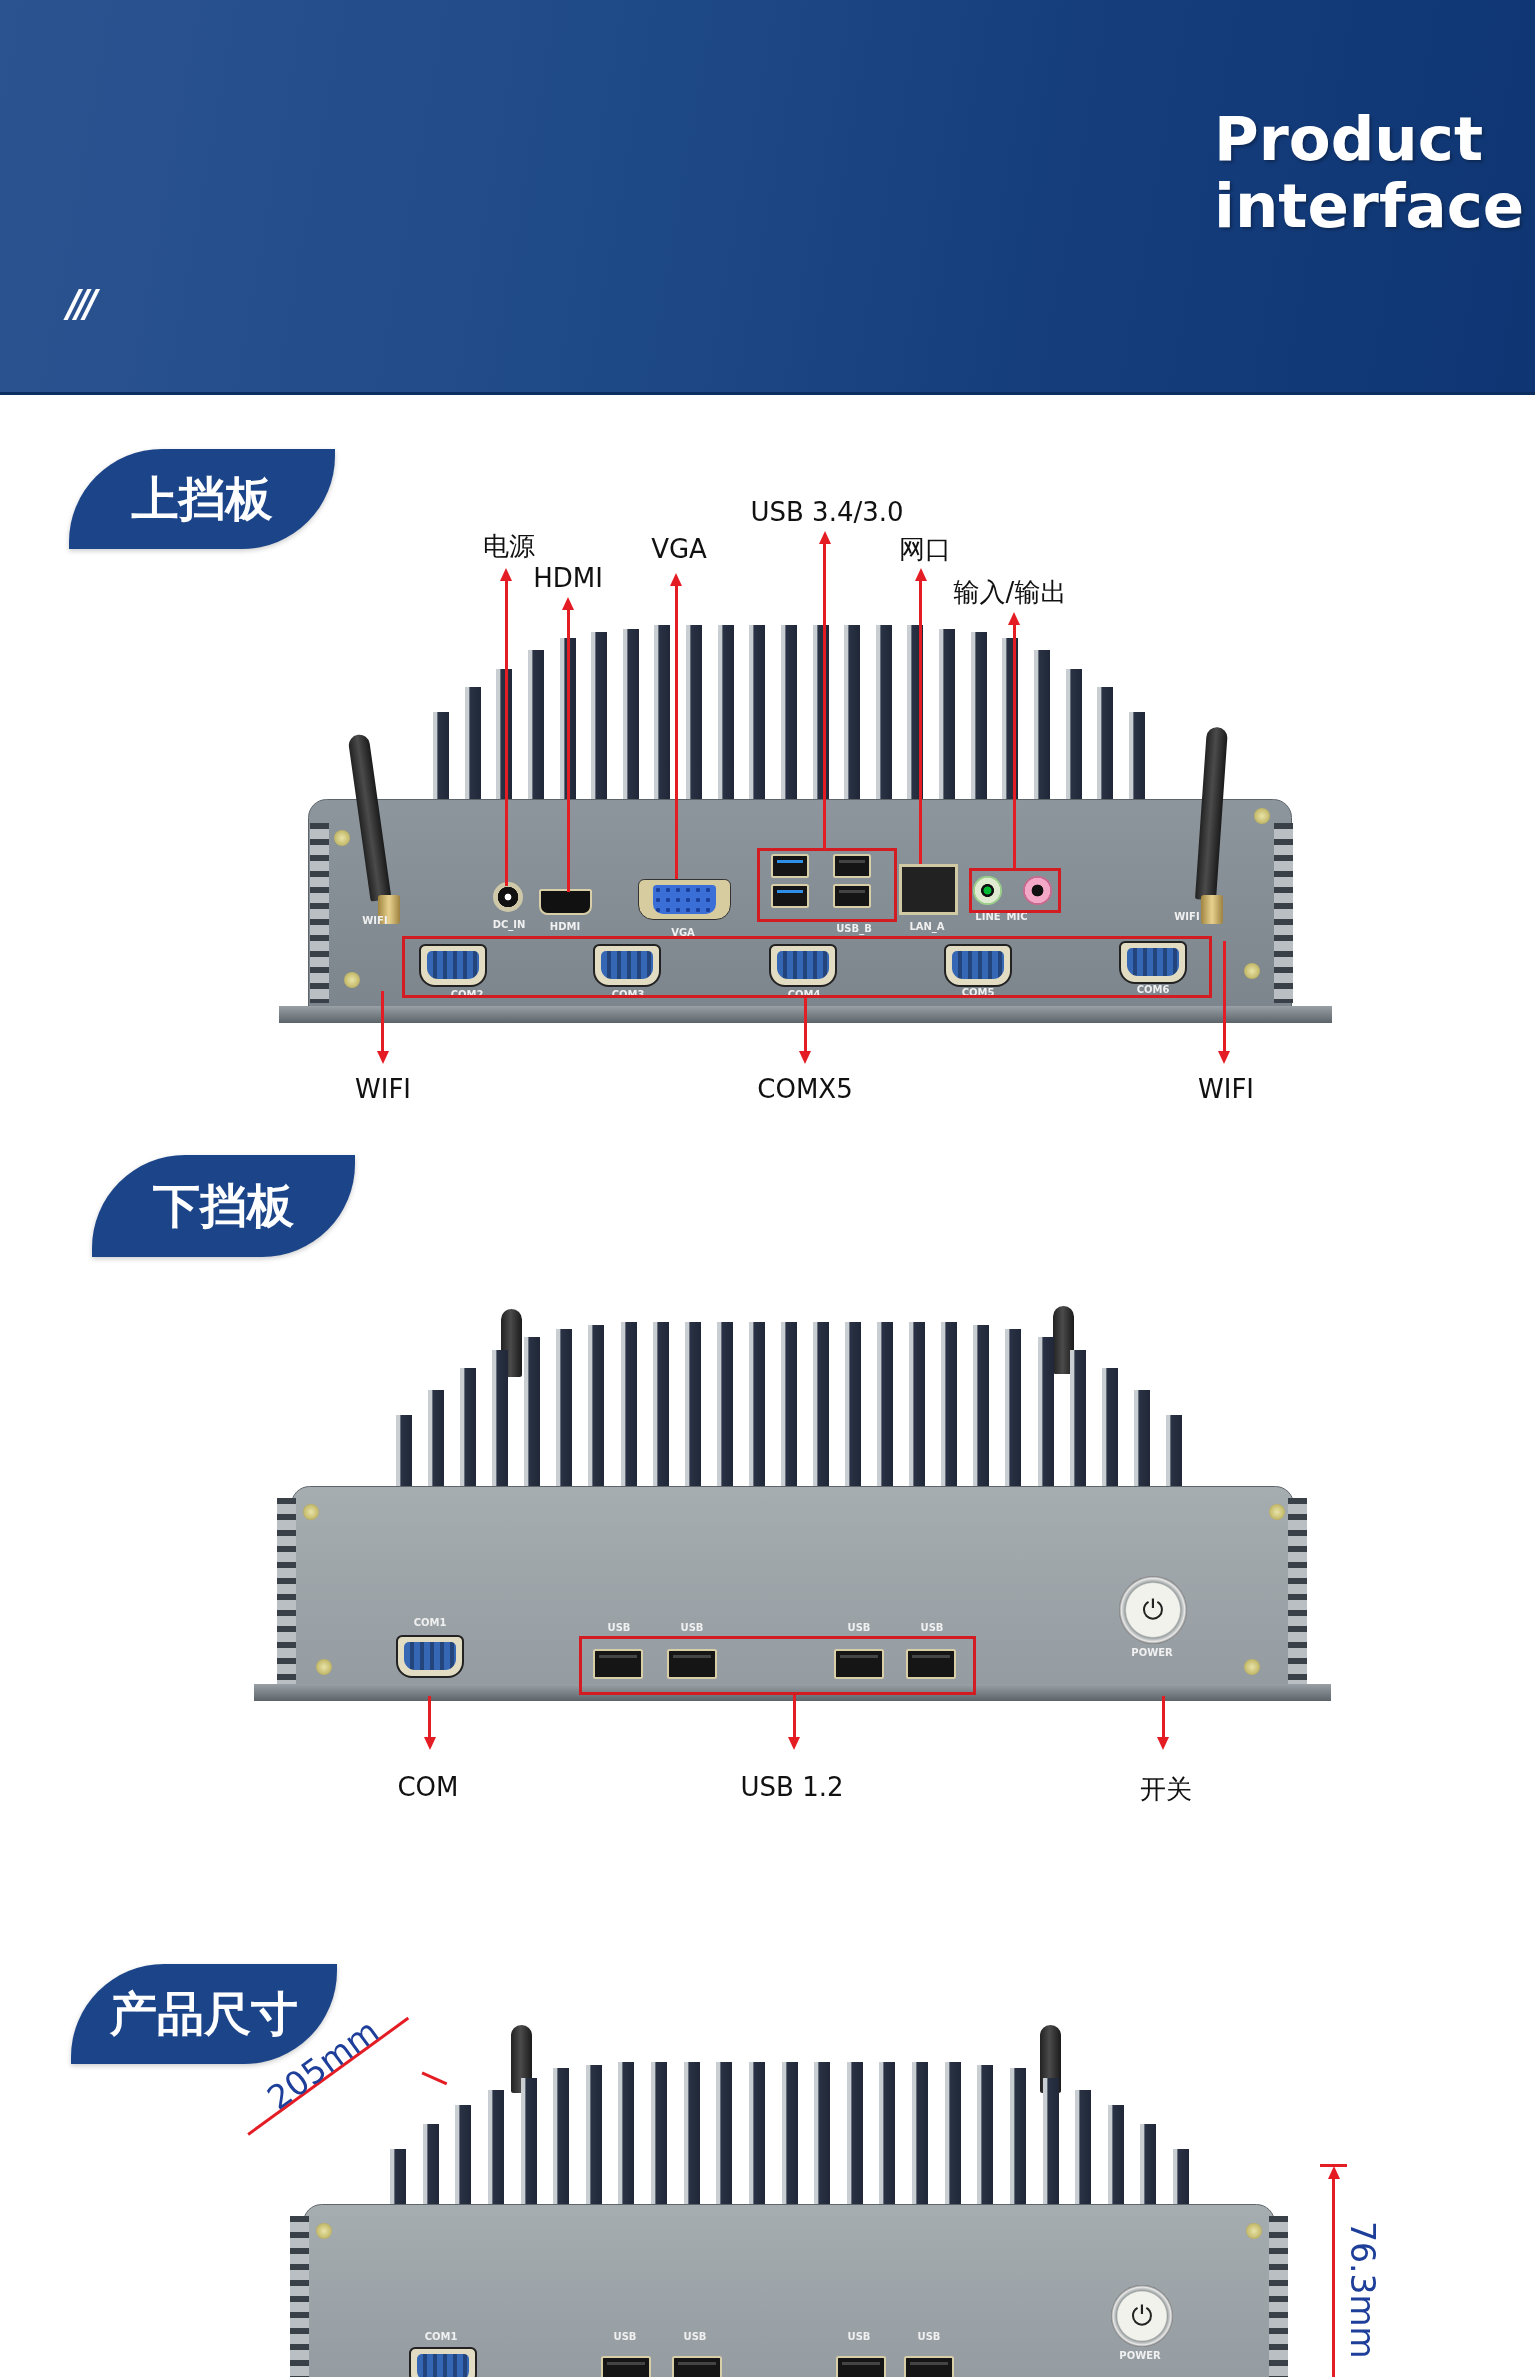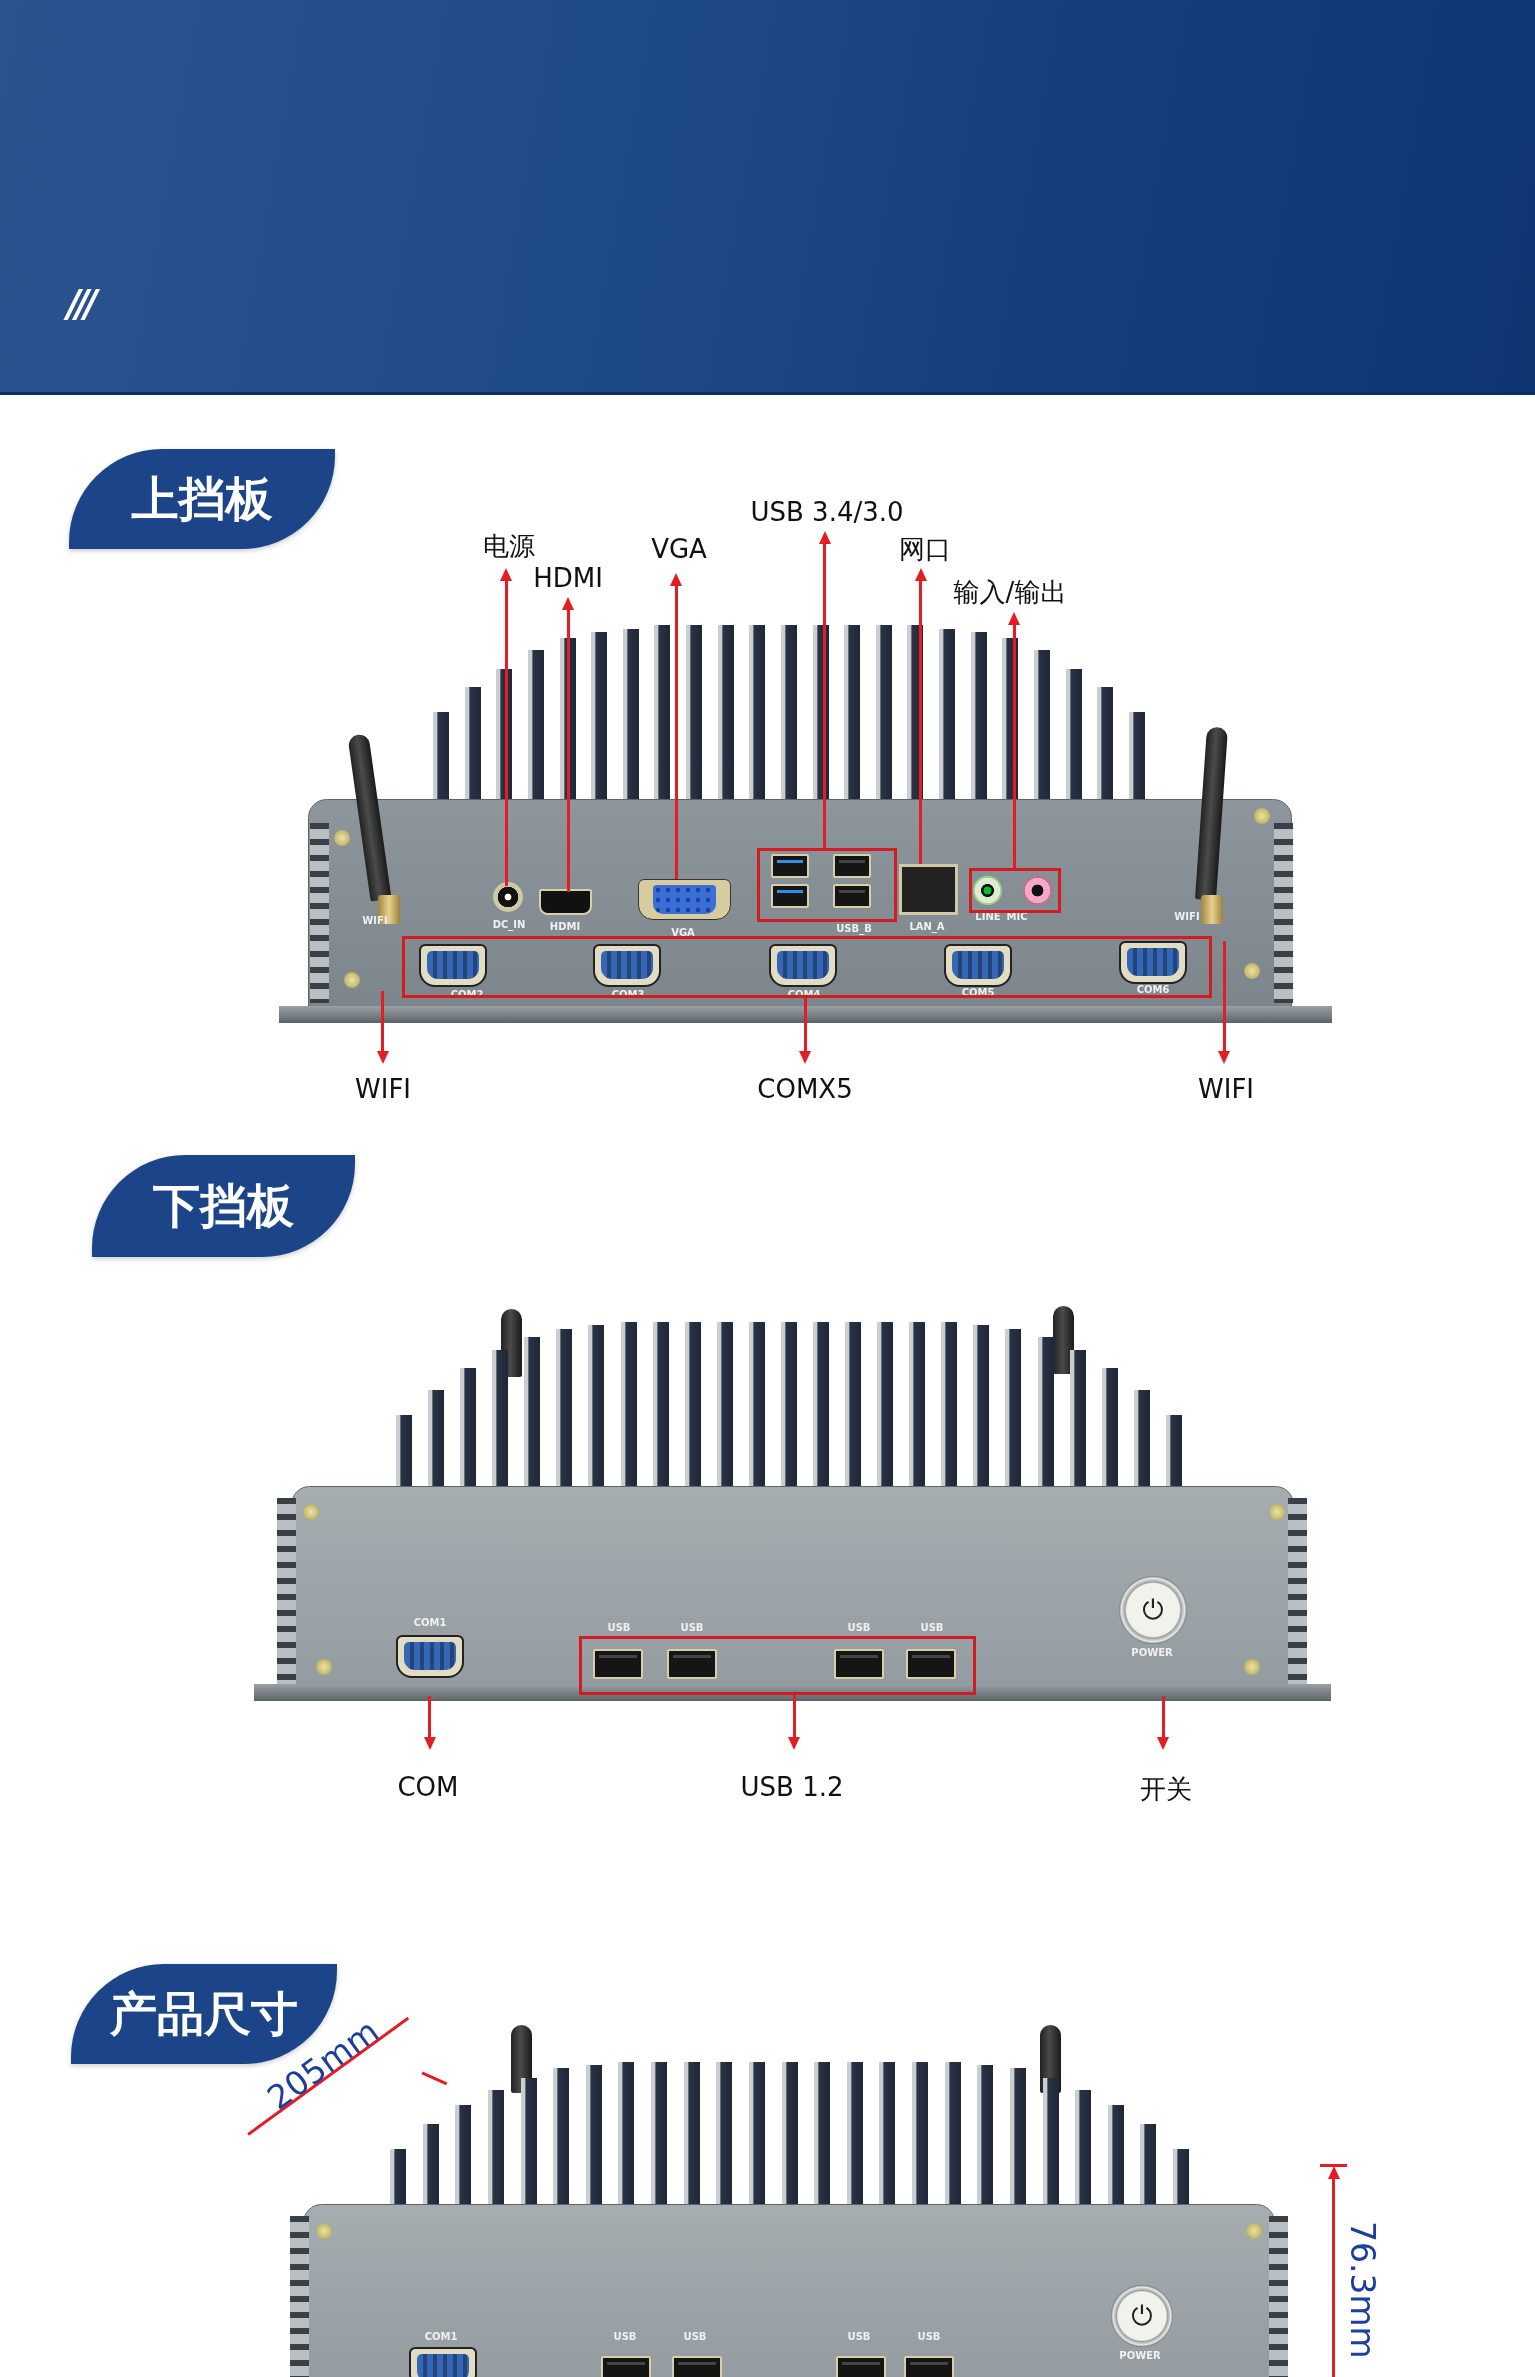--- a/index.html
+++ b/index.html
@@ -44,20 +44,24 @@
   .rj45{position:absolute;width:59px;height:51px;background:#222;border:3.1px solid #d0c9a4;box-sizing:border-box;}
   .audio{position:absolute;width:28.5px;height:28.5px;border-radius:50%;}
   .power-btn{position:absolute;border-radius:50%;background:radial-gradient(circle,#f2f2ec 0 55%,#9aa0a0 58%,#e8e8e8 66%,#555 72%,#8b9196 80%);display:flex;align-items:center;justify-content:center;font-size:27px;color:#222;}
 
   .dim-text{position:absolute;color:#1e3f99;font-size:33px;white-space:nowrap;}
 </style>
 </head>
 <body>
 
 <div class="banner">
+  <div class="banner-en">
+    <div>Product</div>
+    <div>interface</div>
+  </div>
   <div class="banner-slashes">///</div>
 </div>
 <div class="banner-line"></div>
 
 <div class="section-tag tag-top">上挡板</div>
 
 <div class="label" style="left:509px;top:529px;">电源</div>
 <div class="label" style="left:568px;top:563px;">HDMI</div>
 <div class="label" style="left:679px;top:534px;">VGA</div>
 <div class="label" style="left:827px;top:497px;">USB 3.4/3.0</div>

